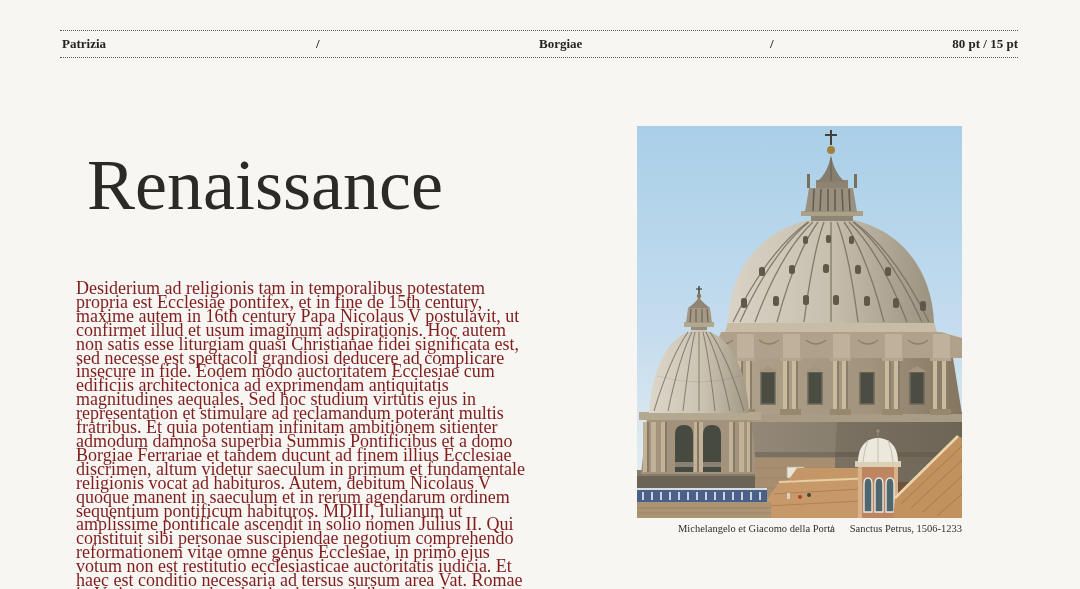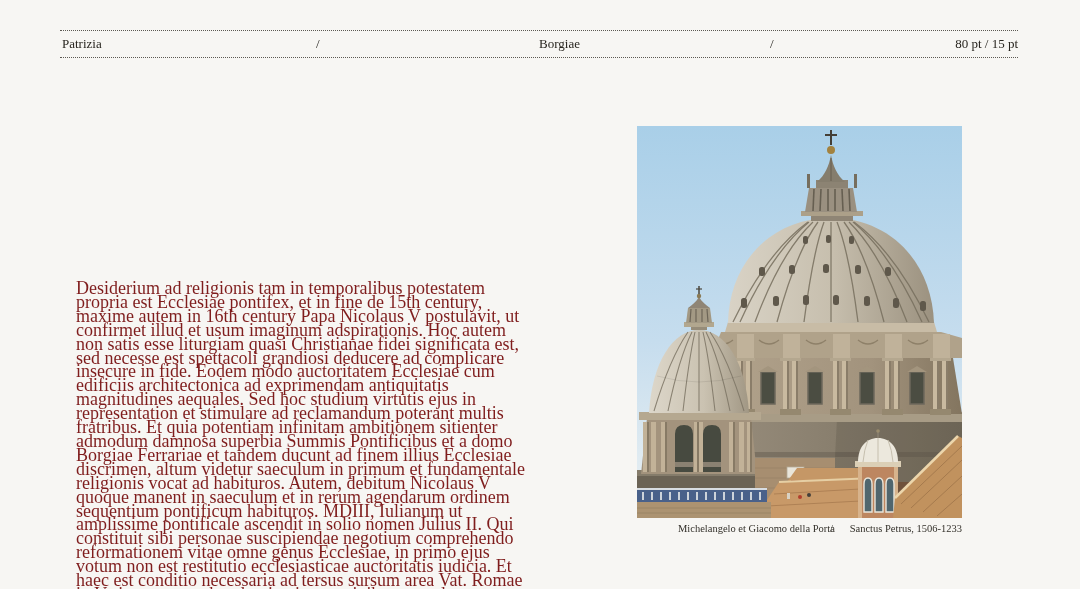--- a/index.html
+++ b/index.html
@@ -6,21 +6,21 @@
   .page{
     position:relative;width:1080px;height:589px;overflow:hidden;
     background:#f7f6f3;font-family:"Liberation Serif", serif;color:#2e2b27;
   }
   
   .topbar{
     position:absolute;left:60px;top:30px;width:958px;height:28px;
     border-top:1px dotted #5c5952;border-bottom:1px dotted #5c5952;
     box-sizing:border-box;font-size:13px;color:#28251f;
   }
-  .topbar span{position:absolute;top:50%;transform:translateY(-50%);white-space:nowrap;}
+  .topbar span{position:absolute;top:50%;transform:translateY(-50%);white-space:nowrap;font-weight:bold;}
   .tb-name{left:2px;}
   .tb-sep1{left:256px;}
   .tb-style{left:50%;transform:translate(-50%,-50%);}
   .tb-sep2{left:710px;}
   .tb-size{right:0;}
   
   .heading{
     position:absolute;left:87px;top:112px;
     font-size:72px;line-height:51px;font-weight:400;color:#2d2a26;
     letter-spacing:0px;
@@ -48,20 +48,21 @@
 
   <header class="topbar">
     <span class="tb-name">Patrizia</span>
     <span class="tb-sep1">/</span>
     <span class="tb-style">Borgiae</span>
     <span class="tb-sep2">/</span>
     <span class="tb-size">80 pt / 15 pt</span>
   </header>
 
   <h1 class="heading">
+    <span>Renaissance</span>
   </h1>
 
   <p class="bodytext">Desiderium ad religionis tam in temporalibus potestatem propria est Ecclesiae pontifex, et in fine de 15th century, maxime autem in 16th century Papa Nicolaus V postulavit, ut confirmet illud et usum imaginum adspirationis. Hoc autem non satis esse liturgiam quasi Christianae fidei significata est, sed necesse est spettacoli grandiosi deducere ad complicare insecure in fide. Eodem modo auctoritatem Ecclesiae cum edificiis architectonica ad exprimendam antiquitatis magnitudines aequales. Sed hoc studium virtutis ejus in representation et stimulare ad reclamandum poterant multis fratribus. Et quia potentiam infinitam ambitionem sitienter admodum damnosa superbia Summis Pontificibus et a domo Borgiae Ferrariae et tandem ducunt ad finem illius Ecclesiae discrimen, altum videtur saeculum in primum et fundamentale religionis vocat ad habituros. Autem, debitum Nicolaus V quoque manent in saeculum et in rerum agendarum ordinem sequentium pontificum habituros. MDIII, Iulianum ut amplissime pontificale ascendit in solio nomen Julius II. Qui constituit sibi personae suscipiendae negotium comprehendo reformationem vitae omne genus Ecclesiae, in primo ejus votum non est restitutio ecclesiasticae auctoritatis iudicia. Et haec est conditio necessaria ad tersus sursum area Vat. Romae in Vaticano quaerebat dominationem ciuibus ut eodem tempore et statu ecclesiastico ab iniuriis tueri Venetiarum.</p>
 
   <figure class="figure">
     <svg class="photo" viewBox="0 0 325 392" xmlns="http://www.w3.org/2000/svg" preserveAspectRatio="none">
       <defs>
         <linearGradient id="sky" x1="0" y1="0" x2="0" y2="1">
           <stop offset="0" stop-color="#a9cfe8"></stop>
           <stop offset="0.55" stop-color="#c6ddee"></stop>

